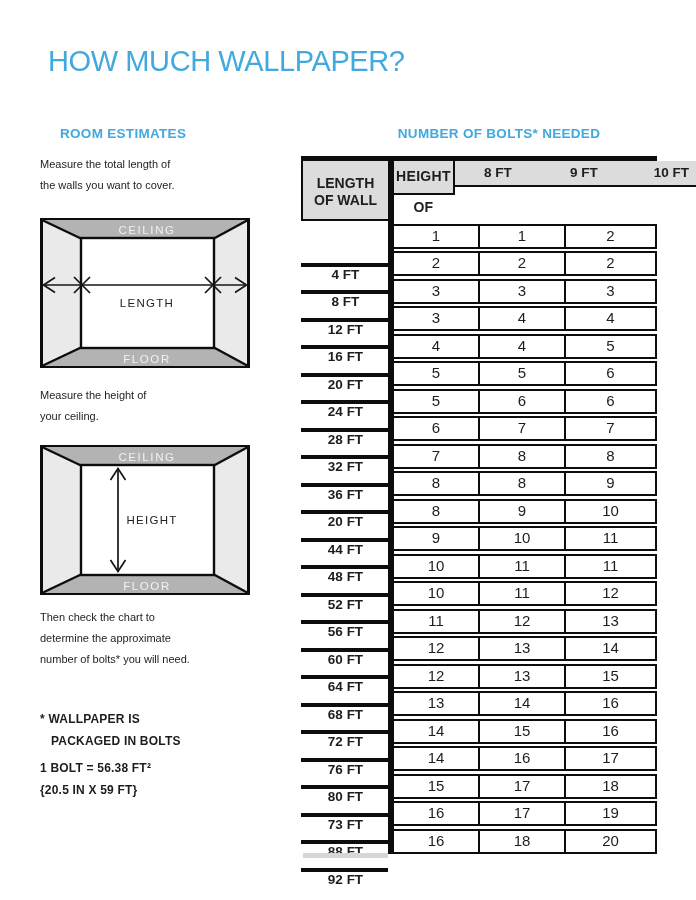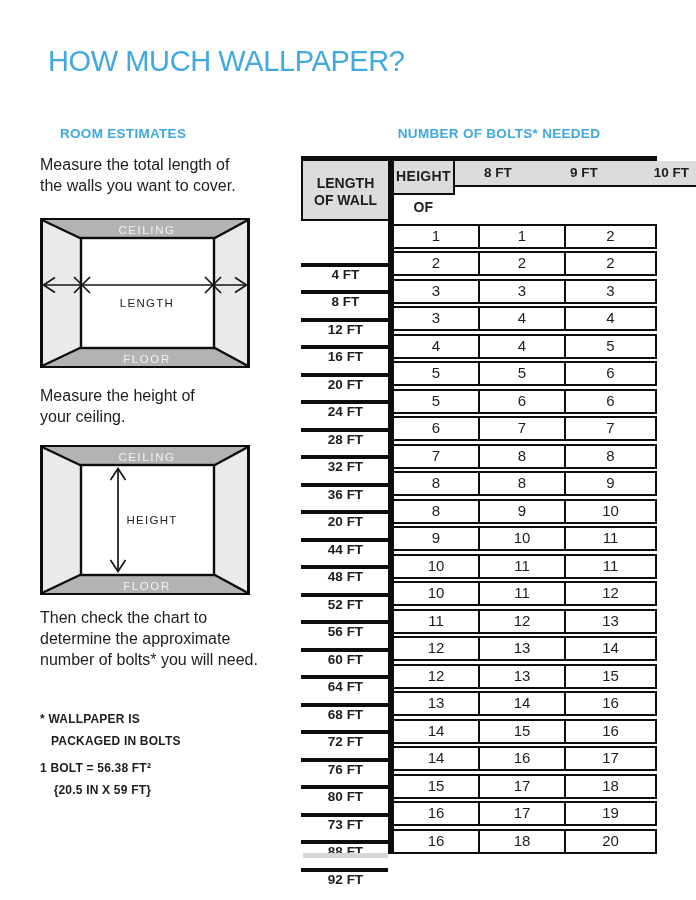--- a/index.html
+++ b/index.html
@@ -19,30 +19,30 @@
     position:absolute;left:36px;top:33px;margin:12px;
     font-size:29px;font-weight:normal;letter-spacing:-0.4px;color:var(--accent);
   }
   .sec-h{
     position:absolute;top:126px;font-size:13.5px;font-weight:bold;
     letter-spacing:0.3px;color:var(--accent);padding-left:20px;
   }
   #room-heading{left:40px;}
   #table-heading{left:301px;width:356px;text-align:center;}
   .para{
-    position:absolute;left:40px;width:230px;font-size:16px;line-height:21px;
+    position:absolute;left:40px;width:230px;font-size:11px;line-height:21px;
     white-space:pre-line;color:var(--ink);
   }
   #step1{top:154px;}
   #step2{top:385px;}
   #step3{top:607px;}
   .bold-block{position:absolute;left:40px;font-size:12px;font-weight:bold;line-height:21.5px;letter-spacing:0.2px;}
   #note{top:709px;}
   #note .indent{padding-left:11px;}
-  #boltinfo{top:758px;text-align:right;}
+  #boltinfo{top:758px;}
   .diagram{position:absolute;left:40px;}
   #diagram-length{top:218px;}
   #diagram-height{top:445px;}
   
   .room-outer{fill:var(--wall-gray);stroke:var(--line);stroke-width:3;}
   .band{fill:var(--band-gray);}
   .inner{fill:#fff;stroke:var(--line);stroke-width:2.4;}
   .cline{stroke:var(--line);stroke-width:2.4;}
   .meas{stroke:#161616;stroke-width:1.7;fill:none;}
   .bandtext{font-size:11.5px;fill:#f1f1f1;letter-spacing:1.6px;text-anchor:middle;}

